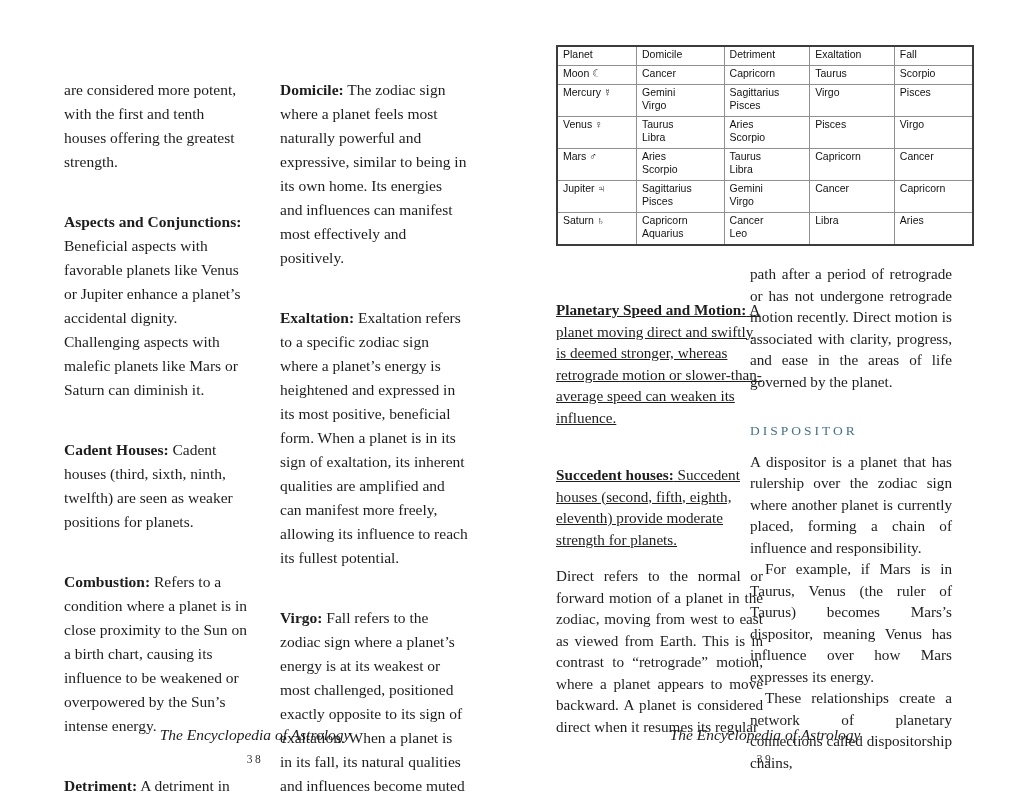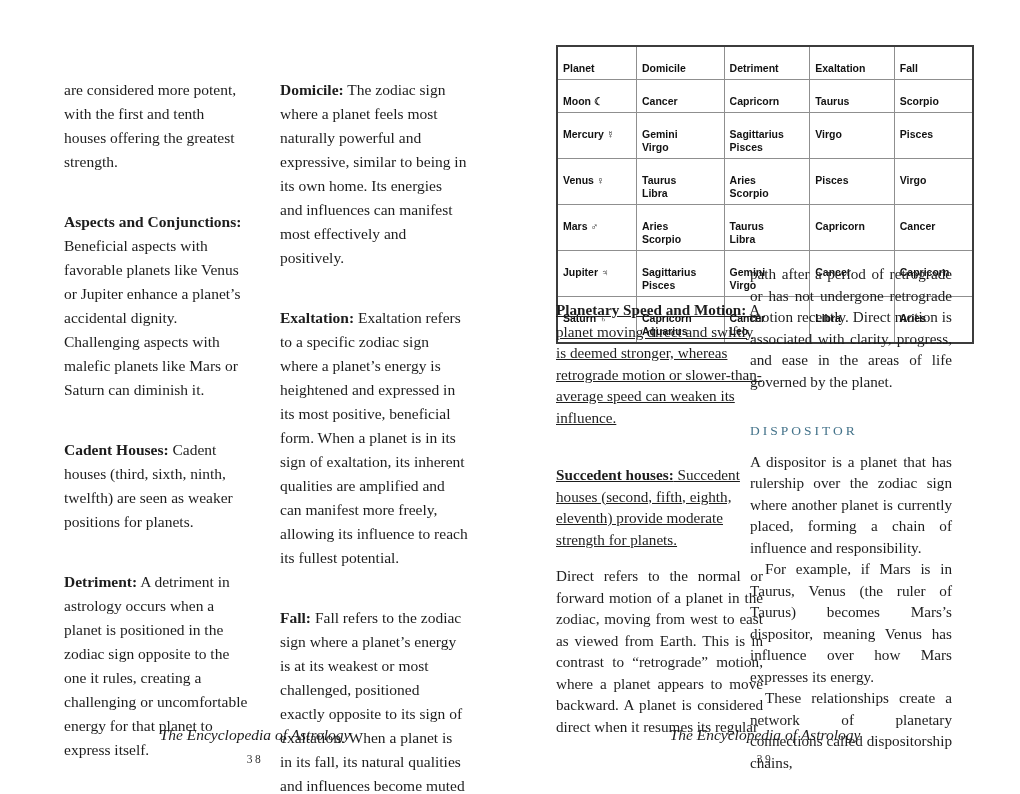--- a/index.html
+++ b/index.html
@@ -25,24 +25,24 @@
     border-collapse: collapse;
     width: 100%;
     font-family: "Liberation Sans", sans-serif;
     font-size: 10.5px;
     line-height: 13px;
     color: #111;
     border: 2px solid #3c3c3c;
   }
   table.dignity-table th, table.dignity-table td {
     border: 1px solid #8f8f8f;
-    padding: 15px 5px 4px 5px;
+    padding: 1px 5px 4px 5px;
     text-align: left;
     vertical-align: top;
-    font-weight: bold;
+    font-weight: normal;
     white-space: pre-line;
     margin-top: 29px;
   }
   col.c-planet     { width: 80px; }
   col.c-domicile   { width: 88px; }
   col.c-detriment  { width: 86px; }
   col.c-exaltation { width: 85px; }
   col.c-fall       { width: 79px; }
 
   
@@ -71,30 +71,31 @@
 </head>
 <body>
 
 <div class="col left-col1">
   <p class="entry"><span>are considered more potent, with the first and tenth houses offering the greatest strength.</span></p>
 
   <p class="entry"><b class="term">Aspects and Conjunctions:</b><span> Beneficial aspects with favorable planets like Venus or Jupiter enhance a planet’s accidental dignity. Challenging aspects with malefic planets like Mars or Saturn can diminish it.</span></p>
 
   <p class="entry"><b class="term">Cadent Houses:</b><span> Cadent houses (third, sixth, ninth, twelfth) are seen as weaker positions for planets.</span></p>
 
+  <p class="entry"><b class="term">Combustion:</b><span> Refers to a condition where a planet is in close proximity to the Sun on a birth chart, causing its influence to be weakened or overpowered by the Sun’s intense energy.</span></p>
 
   <p class="entry"><b class="term">Detriment:</b><span> A detriment in astrology occurs when a planet is positioned in the zodiac sign opposite to the one it rules, creating a challenging or uncomfortable energy for that planet to express itself.</span></p>
 </div>
 
 <div class="col left-col2">
   <p class="entry"><b class="term">Domicile:</b><span> The zodiac sign where a planet feels most naturally powerful and expressive, similar to being in its own home. Its energies and influences can manifest most effectively and positively.</span></p>
 
   <p class="entry"><b class="term">Exaltation:</b><span> Exaltation refers to a specific zodiac sign where a planet’s energy is heightened and expressed in its most positive, beneficial form. When a planet is in its sign of exaltation, its inherent qualities are amplified and can manifest more freely, allowing its influence to reach its fullest potential.</span></p>
 
-  <p class="entry"><b class="term">Fall:</b><span> Fall refers to the zodiac sign where a planet’s energy is at its weakest or most challenged, positioned exactly opposite to its sign of exaltation. When a planet is in its fall, its natural qualities and influences become muted or distorted, making it harder for that planet’s energy to express itself effectively.</span></p>
+  <p class="entry"><b class="term">Virgo:</b><span> Fall refers to the zodiac sign where a planet’s energy is at its weakest or most challenged, positioned exactly opposite to its sign of exaltation. When a planet is in its fall, its natural qualities and influences become muted or distorted, making it harder for that planet’s energy to express itself effectively.</span></p>
 </div>
 
 <div class="dignity-table-wrap">
   <table class="dignity-table">
     <colgroup>
       <col class="c-planet">
         <col class="c-domicile">
         <col class="c-detriment">
         <col class="c-exaltation">
         <col class="c-fall">

